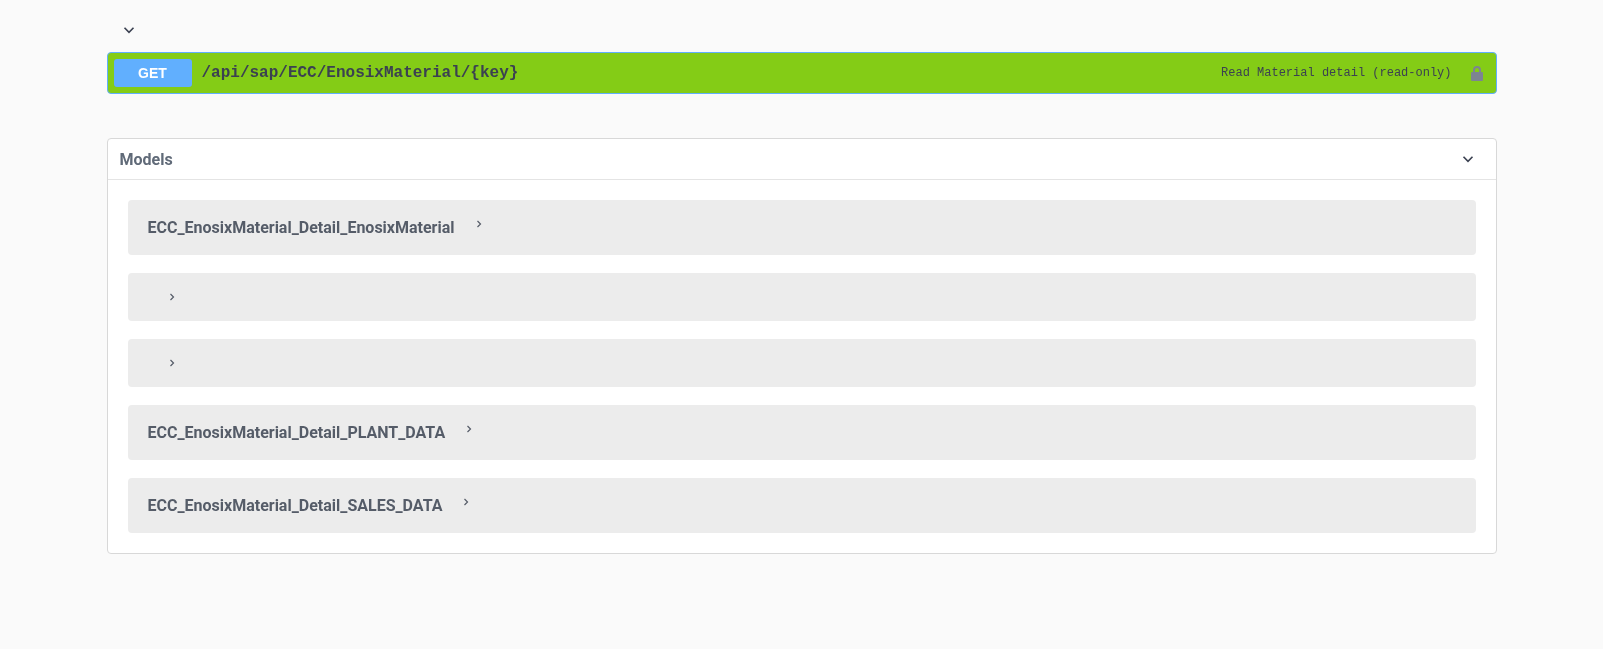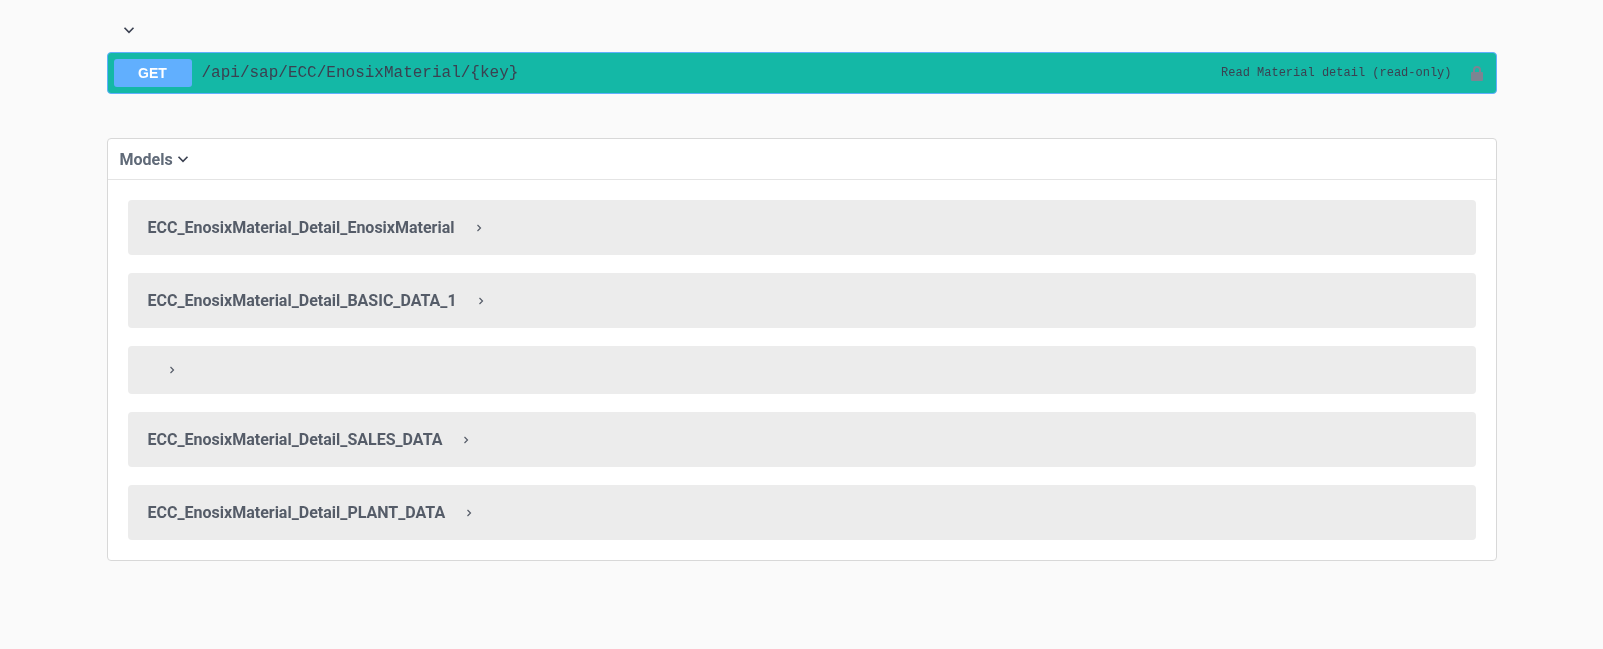--- a/index.html
+++ b/index.html
@@ -45,40 +45,40 @@
     stroke-width: 2.2;
     fill: none;
   }
   .endpoint-wrapper {
     margin-top: 6px;
   }
   .endpoint {
     display: flex;
     align-items: center;
     border: 1px solid #61affe;
-    background: #14b8a6;
+    background: #84cc16;
     border-radius: 4px;
     padding: 6px 10px 6px 6px;
     cursor: pointer;
   }
   .method-badge {
     background: #61affe;
     color: #fff;
     font-weight: 700;
     font-size: 14px;
     padding: 6px 0;
     width: 78px;
     text-align: center;
     border-radius: 3px;
     font-family: sans-serif;
   }
   .endpoint-path {
     font-family: "SFMono-Regular", Consolas, "Liberation Mono", Menlo, monospace;
     font-size: 16px;
-    font-weight: 400;
+    font-weight: 700;
     color: #3b4151;
     margin-left: 10px;
     flex: 0 0 auto;
   }
   .endpoint-spacer {
     flex: 1;
   }
   .endpoint-desc {
     font-family: "SFMono-Regular", Consolas, "Liberation Mono", Menlo, monospace;
     font-size: 12px;
@@ -99,40 +99,40 @@
   }
   .models-panel {
     margin-top: 44px;
     border: 1px solid #d8d8d8;
     border-radius: 4px;
     background: #fff;
   }
   .models-header {
     display: flex;
     align-items: center;
-    justify-content: flex-start;
+    justify-content: space-between;
     padding: 10px 18px 10px 12px;
     border-bottom: 1px solid #e4e4e4;
     cursor: pointer;
   }
   .models-title {
     font-size: 16px;
     font-weight: 700;
     color: #606a78;
   }
   .models-list {
     padding: 20px 20px 2px 20px;
   }
   .model-item {
     background: #ececec;
     border-radius: 4px;
     margin-bottom: 18px;
     padding: 18px 20px;
     display: flex;
-    align-items: center;
+    align-items: flex-start;
     cursor: pointer;
   }
   .model-name {
     font-size: 16px;
     font-weight: 700;
     color: #555c68;
     font-family: -apple-system, BlinkMacSystemFont, "Segoe UI", Roboto, sans-serif;
   }
   .model-chevron {
     margin-left: 18px;
@@ -187,44 +187,43 @@
 
     <div class="model-item">
           <span class="model-name">ECC_EnosixMaterial_Detail_EnosixMaterial</span>
           <span class="model-chevron">
             <svg viewBox="0 0 24 24">
               <polyline points="9 6 15 12 9 18"></polyline>
             </svg>
           </span>
         </div>
         <div class="model-item">
-          <span class="model-name">ECC_EnosixMaterial_Detail_BASIC_DATA_1</span>
-          <span class="model-chevron">
-            <svg viewBox="0 0 24 24">
-              <polyline points="9 6 15 12 9 18"></polyline>
-            </svg>
-          </span>
-        </div>
-        <div class="model-item">
+          <span class="model-chevron">
+            <svg viewBox="0 0 24 24">
+              <polyline points="9 6 15 12 9 18"></polyline>
+            </svg>
+          </span>
+        </div>
+        <div class="model-item">
+          <span class="model-chevron">
+            <svg viewBox="0 0 24 24">
+              <polyline points="9 6 15 12 9 18"></polyline>
+            </svg>
+          </span>
+        </div>
+        <div class="model-item">
+          <span class="model-name">ECC_EnosixMaterial_Detail_PLANT_DATA</span>
           <span class="model-chevron">
             <svg viewBox="0 0 24 24">
               <polyline points="9 6 15 12 9 18"></polyline>
             </svg>
           </span>
         </div>
         <div class="model-item">
           <span class="model-name">ECC_EnosixMaterial_Detail_SALES_DATA</span>
-          <span class="model-chevron">
-            <svg viewBox="0 0 24 24">
-              <polyline points="9 6 15 12 9 18"></polyline>
-            </svg>
-          </span>
-        </div>
-        <div class="model-item">
-          <span class="model-name">ECC_EnosixMaterial_Detail_PLANT_DATA</span>
           <span class="model-chevron">
             <svg viewBox="0 0 24 24">
               <polyline points="9 6 15 12 9 18"></polyline>
             </svg>
           </span>
         </div>
       </div>
   </div>
 
 </div>

